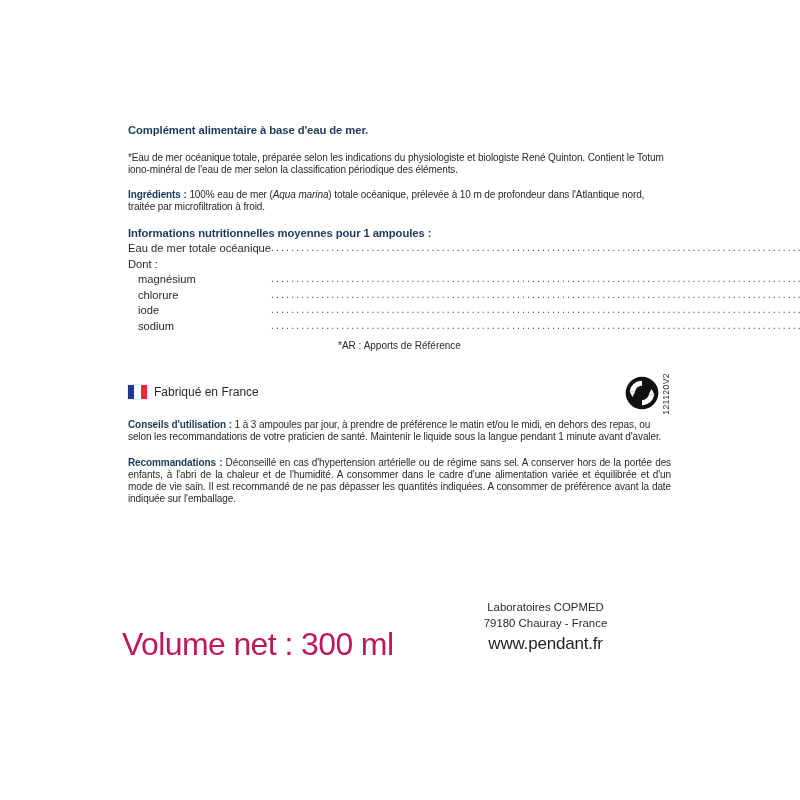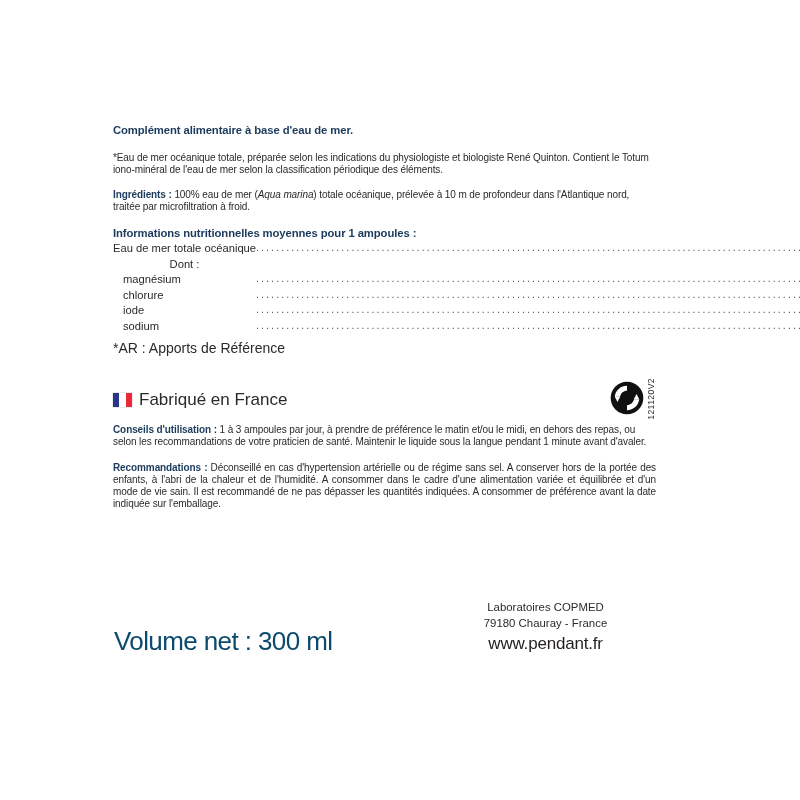--- a/index.html
+++ b/index.html
@@ -10,21 +10,21 @@
   body {
     width: 800px;
     height: 800px;
     font-family: "Liberation Sans", sans-serif;
     color: #231f20;
     overflow: hidden;
     position: relative;
   }
   .label {
     position: absolute;
-    left: 113px;
+    left: 128px;
     top: 124px;
     width: 543px;
   }
 
   
   .blue-head {
     color: #1b3a5c;
     font-weight: bold;
     font-size: 11.3px;
     letter-spacing: -0.1px;
@@ -75,25 +75,25 @@
   td.n-dots span {
     display: block;
     overflow: hidden;
     white-space: nowrap;
     letter-spacing: 2.1px;
     color: #55555a;
     font-size: 10.5px;
     position: relative;
     top: -1px;
   }
-  .plain-row td { white-space: nowrap; text-align: center; }
+  .plain-row td { white-space: nowrap; }
   .ar-note {
     margin: 5px 0 0 0;
-    text-align: left;
-    font-size: 14px;
+    text-align: center;
+    font-size: 10px;
     color: #2a2a2a;
   }
 
   
   .mid-row {
     margin-top: 22px;
     height: 46px;
     position: relative;
   }
   .made-in {
@@ -108,21 +108,21 @@
     width: 19px;
     height: 14px;
     display: flex;
     box-shadow: 0 0 0 0.5px #d8d8d8;
   }
   .flag i { display: block; height: 100%; width: 33.34%; }
   .flag .fb { background: #26348b; }
   .flag .fw { background: #ffffff; }
   .flag .fr { background: #ed2939; }
   .made-in-text {
-    font-size: 17px;
+    font-size: 12px;
     color: #2a2a2a;
   }
   .recycle-wrap {
     position: absolute;
     right: 0;
     top: 0;
     display: flex;
     align-items: center;
     gap: 3px;
   }
@@ -153,24 +153,24 @@
   }
   .site {
     text-align: center;
     font-size: 17px;
     color: #231f20;
     margin: 3px 0 0 320px;
     letter-spacing: -0.2px;
   }
   .volume {
     position: absolute;
-    left: 114px;
+    left: 122px;
     top: 626px;
-    font-size: 26px;
-    color: #0c4a6e;
+    font-size: 32px;
+    color: #be185d;
     letter-spacing: -0.6px;
     white-space: nowrap;
   }
 </style>
 </head>
 <body>
 
 <div class="label">
 
   <div class="blue-head">Complément alimentaire à base d'eau de mer.</div>

